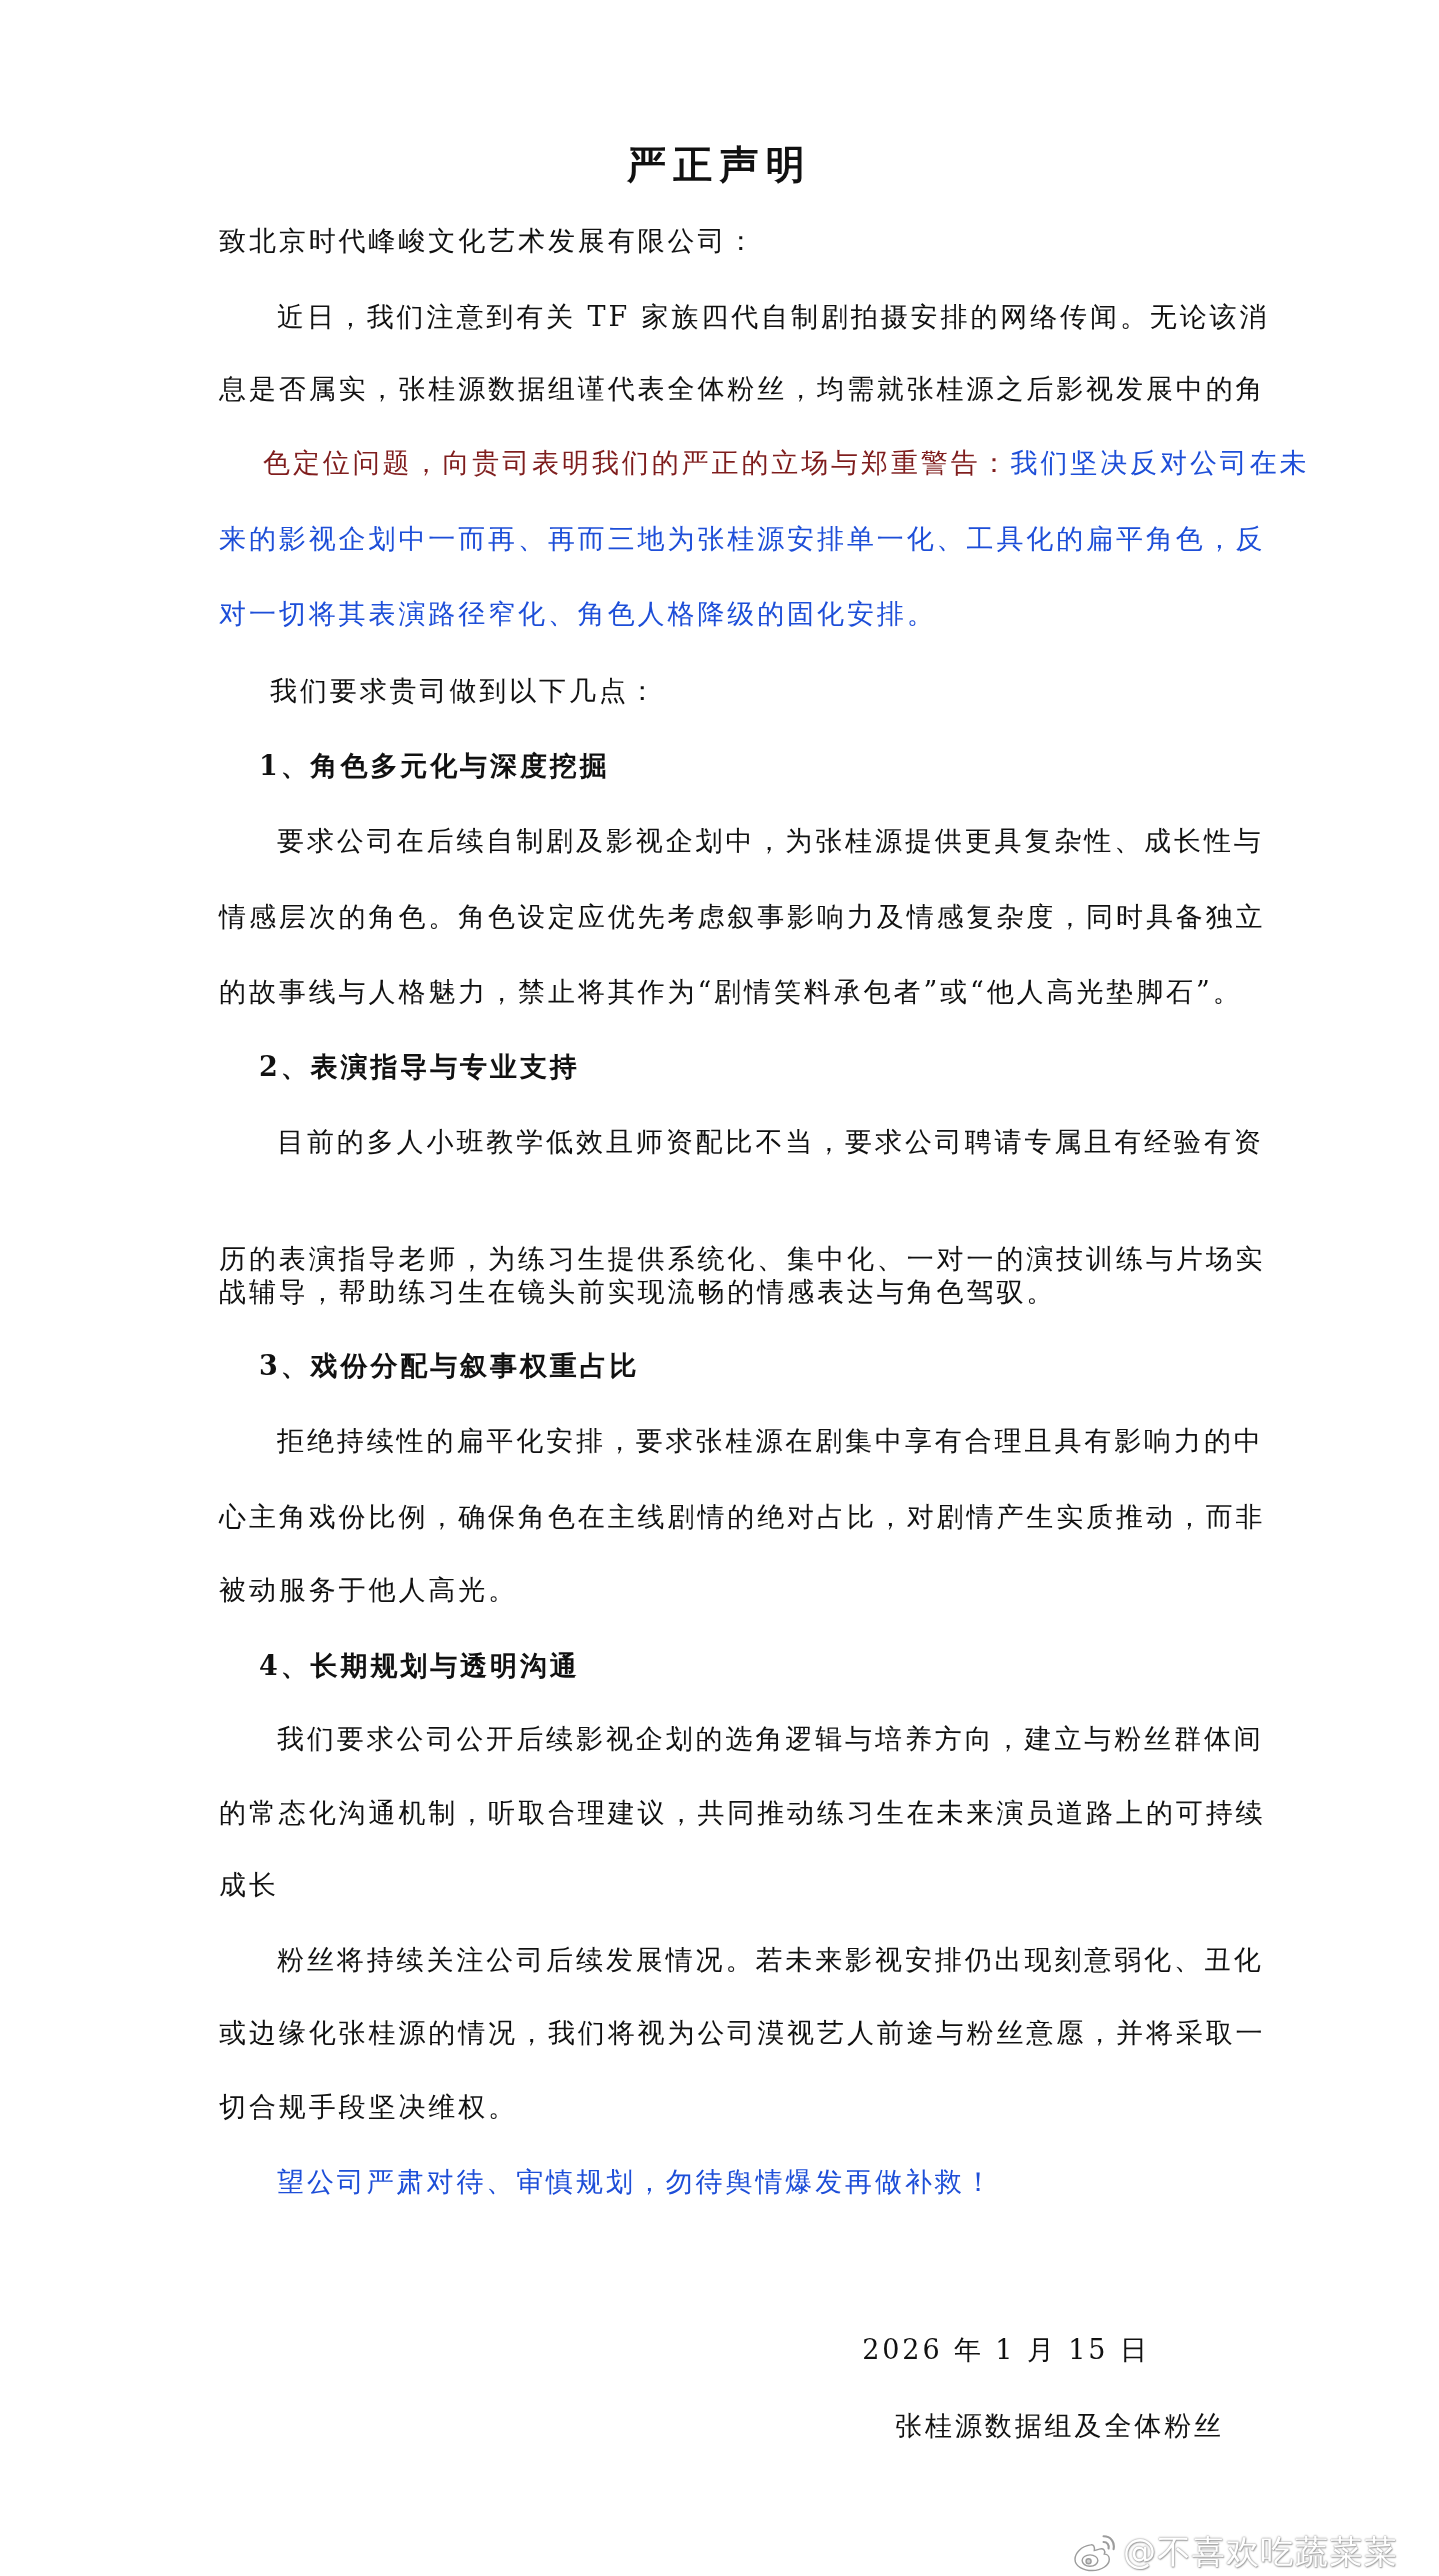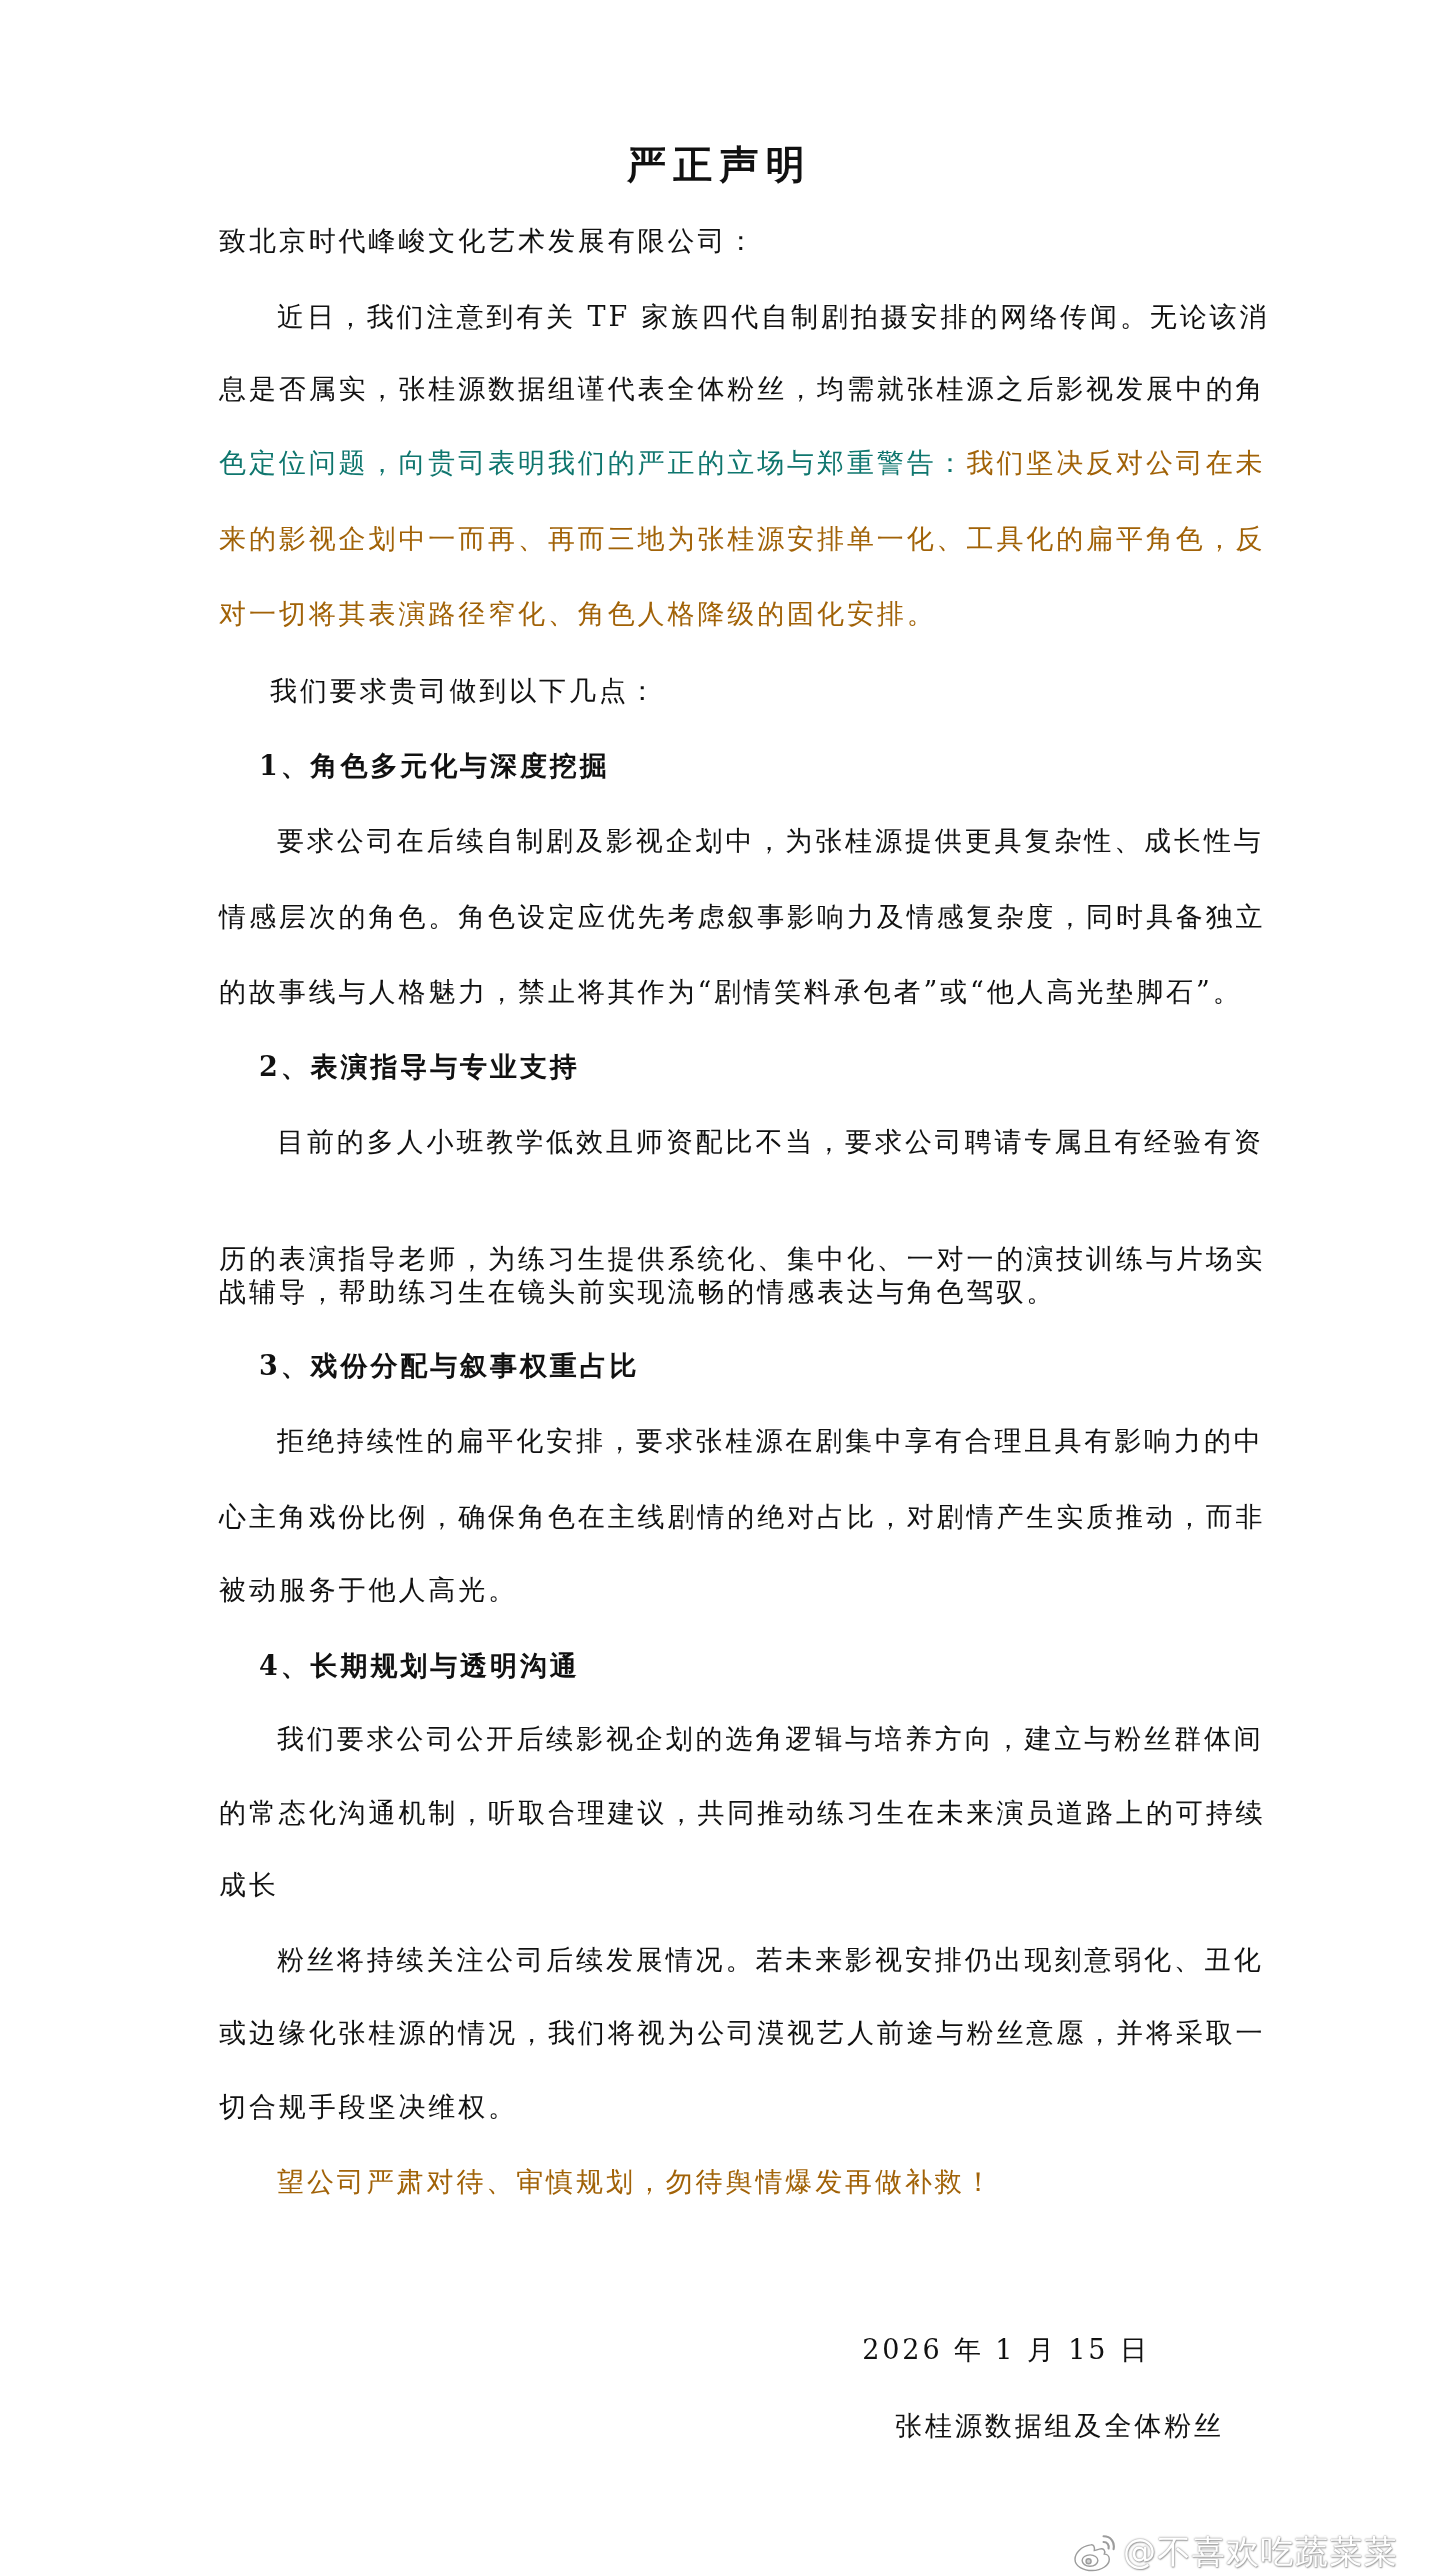--- a/index.html
+++ b/index.html
@@ -5,22 +5,22 @@
   html, body { margin: 0; padding: 0; background: #ffffff; }
   body { width: 1439px; height: 2576px; position: relative; overflow: hidden;
          font-family: "DejaVu Serif", "Liberation Serif", serif; color: #111111; }
   .line { position: absolute; white-space: nowrap; font-size: 27px; line-height: 35px;
           height: 35px; letter-spacing: 2.9px; }
   .body-line { left: 219px; width: 1000px; text-align: justify; text-align-last: justify; }
   .indent { left: 277px; width: 943px; }
   .title { left: 0; width: 1439px; text-align: center; font-size: 39px; line-height: 46px;
            height: 46px; font-weight: bold; letter-spacing: 7.2px; }
   .heading { left: 277px; font-weight: bold; }
-  .red { color: #a16207; }
-  .black { color: #0f766e; }
+  .red { color: #1d4ed8; }
+  .black { color: #7f1d1d; margin-left: 44px; }
   .right { text-align: right; }
   .watermark { position: absolute; left: 1072px; top: 2529px; height: 46px; display: flex;
                align-items: center; gap: 5px; color: #ffffff; font-family: "DejaVu Sans", sans-serif;
                font-size: 33px; letter-spacing: 1.4px;
                text-shadow: 0 0 1.4px #9a9a9a, 0 0 2.2px #b0b0b0, 0.7px 0.7px 1.4px #999; }
   .weibo-icon { width: 46px; height: 40px; }
 </style>
 </head>
 <body>
 

